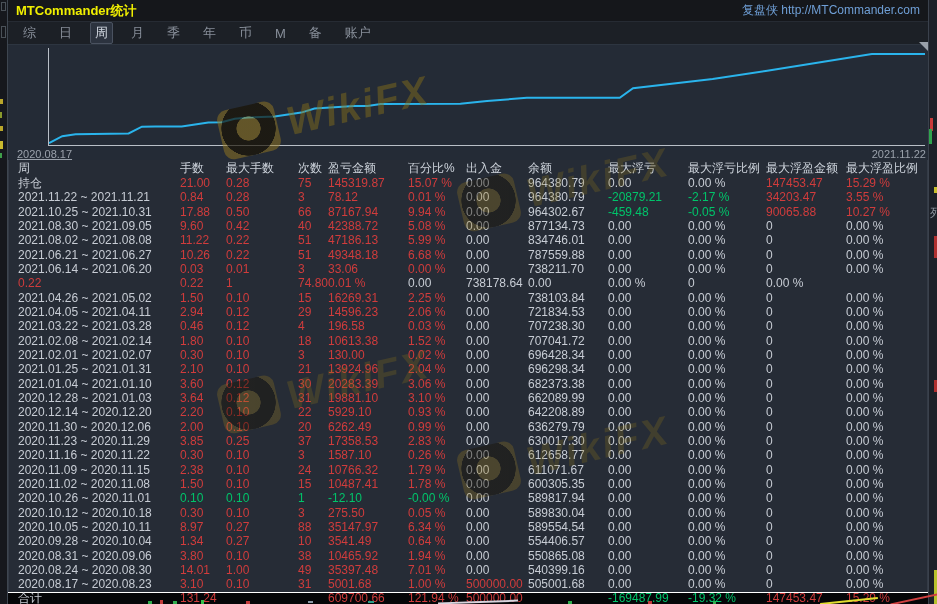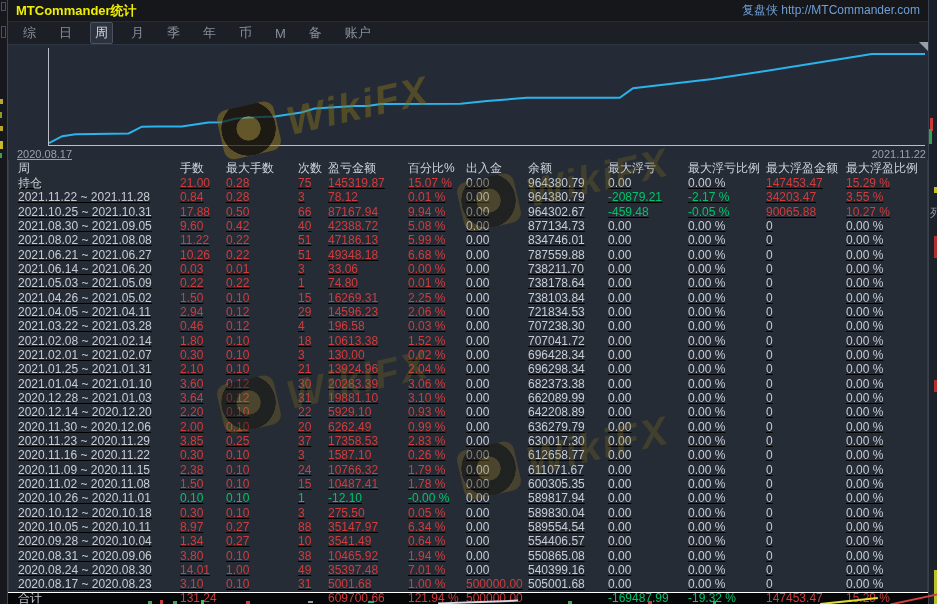--- a/index.html
+++ b/index.html
@@ -51,21 +51,21 @@
   .wm .wtxt { font-style:italic; font-weight:bold; font-size:40px;
     color:rgba(140,116,24,.45); letter-spacing:2px; }
   .wm.dim { opacity:.6; }
 
   
   .grid-row { display:grid;
     grid-template-columns:162px 46px 72px 30px 80px 58px 62px 80px 80px 78px 80px 82px;
     padding-left:10px; }
   .thead { position:absolute; left:0; top:160px; width:100%; height:16px;
     color:#cdd3db; font-size:12px; line-height:16px; }
-  .tbody { position:absolute; left:0; top:176px; width:100%; height:416px;text-decoration:underline; }
+  .tbody { position:absolute; left:0; top:176px; width:100%; height:416px; }
   .trow { height:14.34px; line-height:14.34px; font-size:12px; }
   .trow .cell { white-space:nowrap; overflow:hidden; }
   .total { position:absolute; left:0; top:592px; width:100%; height:28px;
     background:#050608; border-top:1px solid #ffffff;
     font-size:12px; line-height:11px; }
   .cw { color:#c7ccd4; } .cr { color:#d03c3c; } .cg { color:#00c46a; }
 </style>
 </head>
 <body>
 
@@ -152,21 +152,21 @@
           <span class="cell cr">145319.87</span>
           <span class="cell cr">15.07 %</span>
           <span class="cell cw">0.00</span>
           <span class="cell cw">964380.79</span>
           <span class="cell cw">0.00</span>
           <span class="cell cw">0.00 %</span>
           <span class="cell cr">147453.47</span>
           <span class="cell cr">15.29 %</span>
         </div>
         <div class="trow grid-row">
-          <span class="cell cw">2021.11.22 ~ 2021.11.28</span>
+          <span class="cell cw">2021.11.22 ~ 2021.11.21</span>
           <span class="cell cr">0.84</span>
           <span class="cell cr">0.28</span>
           <span class="cell cr">3</span>
           <span class="cell cr">78.12</span>
           <span class="cell cr">0.01 %</span>
           <span class="cell cw">0.00</span>
           <span class="cell cw">964380.79</span>
           <span class="cell cg">-20879.21</span>
           <span class="cell cg">-2.17 %</span>
           <span class="cell cr">34203.47</span>
@@ -236,21 +236,20 @@
           <span class="cell cr">33.06</span>
           <span class="cell cr">0.00 %</span>
           <span class="cell cw">0.00</span>
           <span class="cell cw">738211.70</span>
           <span class="cell cw">0.00</span>
           <span class="cell cw">0.00 %</span>
           <span class="cell cw">0</span>
           <span class="cell cw">0.00 %</span>
         </div>
         <div class="trow grid-row">
-          <span class="cell cw">2021.05.03 ~ 2021.05.09</span>
           <span class="cell cr">0.22</span>
           <span class="cell cr">0.22</span>
           <span class="cell cr">1</span>
           <span class="cell cr">74.80</span>
           <span class="cell cr">0.01 %</span>
           <span class="cell cw">0.00</span>
           <span class="cell cw">738178.64</span>
           <span class="cell cw">0.00</span>
           <span class="cell cw">0.00 %</span>
           <span class="cell cw">0</span>

